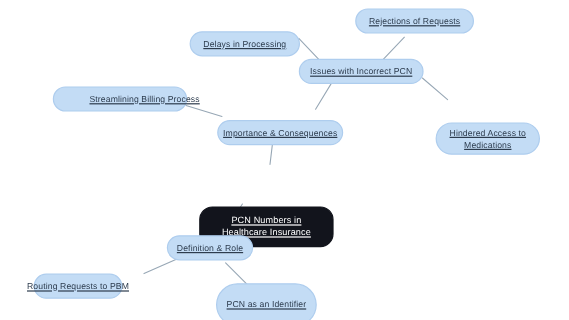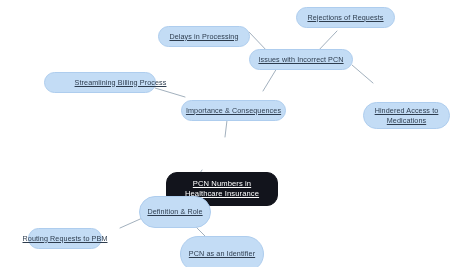--- a/index.html
+++ b/index.html
@@ -94,21 +94,21 @@
   </div>
 
   <div class="node wrap" style="left:363px; top:80px; width:87px; height:27px;margin-top:22px;">
     <span>Hindered Access to Medications</span>
   </div>
 
   <div class="node root" style="left:166px; top:136px; width:112px; height:34px;margin-top:36px;">
     <span>PCN Numbers in Healthcare Insurance</span>
   </div>
 
-  <div class="node" style="left:139px; top:196px; width:72px; height:32px;">
+  <div class="node" style="left:139px; top:196px; width:72px; height:21px;">
     <span>Definition &amp; Role</span>
   </div>
 
   <div class="node" style="left:28px; top:228px; width:74px; height:21px;">
     <span>Routing Requests to PBM</span>
   </div>
 
   <div class="node" style="left:180px; top:236px; width:84px; height:36px;">
     <span>PCN as an Identifier</span>
   </div>

